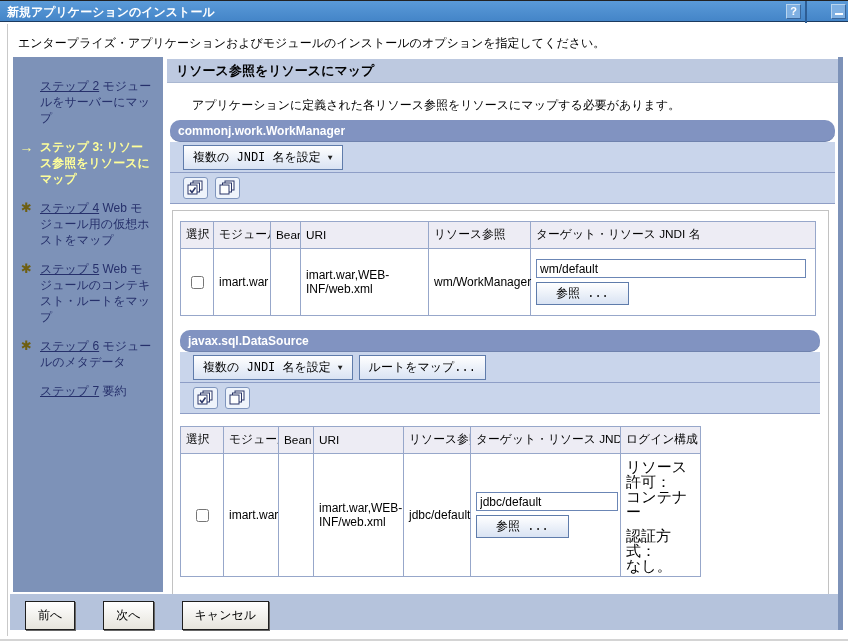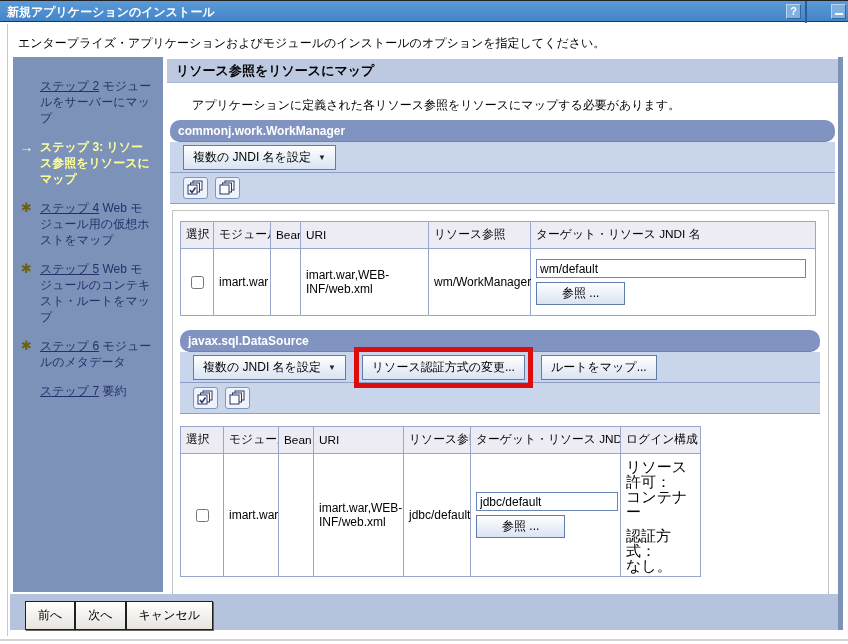--- a/index.html
+++ b/index.html
@@ -53,21 +53,21 @@
   }
   .toolbar{
     background:#c9d5eb;height:30px;display:flex;align-items:center;gap:6px;
     padding-left:13px;border-bottom:1px solid #8e9ec6;overflow:visible;
   }
   .iconrow{
     background:#c9d5eb;height:30px;display:flex;align-items:center;gap:7px;
     padding-left:13px;border-bottom:1px solid #8e9ec6;
   }
   .btn{
-    font-family:Liberation Sans, sans-serif;font-size:12px;color:#000;cursor:pointer;
+    font-family:Liberation Mono, monospace;font-size:12px;color:#000;cursor:pointer;
     border:1px solid #5f7cab;background:linear-gradient(#ffffff,#d9e3f3);
     padding:3px 9px;display:inline-flex;align-items:center;
   }
   .dd{font-size:8px;margin-left:7px;color:#222;}
   .iconbtn{
     width:25px;height:22px;box-sizing:border-box;cursor:pointer;
     border:1px solid #7f95bd;border-radius:3px;background:#eef3fb;
     display:flex;align-items:center;justify-content:center;padding:0;
   }
   .red-box{
@@ -87,29 +87,29 @@
   .t1 tbody td{height:60px;vertical-align:middle;}
   .t2 tbody td{height:100px;vertical-align:middle;}
   .c-check{text-align:center;}
   .c-check input{width:13px;height:13px;}
   .jndi-input{
     box-sizing:border-box;height:19px;border:1px solid #6b86b5;font-family:inherit;
     font-size:12px;padding:1px 3px;display:block;
   }
   .w1{width:270px;}
   .w2{width:142px;}
-  .browse{margin-top:4px;padding:2px 25px;}
+  .browse{margin-top:4px;padding:2px 19px;}
   .c-login{vertical-align:top !important;font-size:15px;line-height:15px;padding-top:5px;}
   .lc-gap{margin-top:9px;}
   .ds{margin:14px 0 5px 0;}
   
   .right-strip{position:absolute;left:838px;top:57px;width:5px;height:573px;background:#7d92b8;}
   .footer{
     position:absolute;left:10px;top:594px;width:828px;height:36px;background:#b5c3dc;
-    box-sizing:border-box;padding:7px 0 0 15px;display:flex;gap:0;
+    box-sizing:border-box;padding:7px 0 0 15px;display:flex;gap:28px;
   }
   .navbtn{
     font-family:inherit;font-size:12px;color:#000;cursor:pointer;
     border:1px solid #1f1f1f;background:linear-gradient(#ffffff,#e6e4dc);
     padding:2px 12px;box-shadow:1px 1px 0 #666;
   }
 </style>
 </head>
 <body>
 
@@ -224,23 +224,20 @@
         </tbody>
       </table>
 
       <div class="group ds">
         <div class="section-bar">javax.sql.DataSource</div>
         <div class="toolbar">
           <button class="btn">
             <span>複数の JNDI 名を設定</span>
             <span class="dd">▼</span>
           </button>
-          <span class="red-box">
-            <button class="btn">リソース認証方式の変更...</button>
-          </span>
           <button class="btn">ルートをマップ...</button>
         </div>
         <div class="iconrow">
           <button class="iconbtn">
             <svg width="17" height="16" viewBox="0 0 17 16">
               <rect x="6" y="1" width="9" height="9" fill="#fff" stroke="#2b3668"></rect>
               <rect x="3.5" y="3" width="9" height="9" fill="#fff" stroke="#2b3668"></rect>
               <rect x="1" y="5" width="9" height="9" fill="#fff" stroke="#2b3668"></rect>
               <path d="M3 10 l2 2.5 l3.5 -5" fill="none" stroke="#2b3668" stroke-width="1.6"></path>
             </svg>

